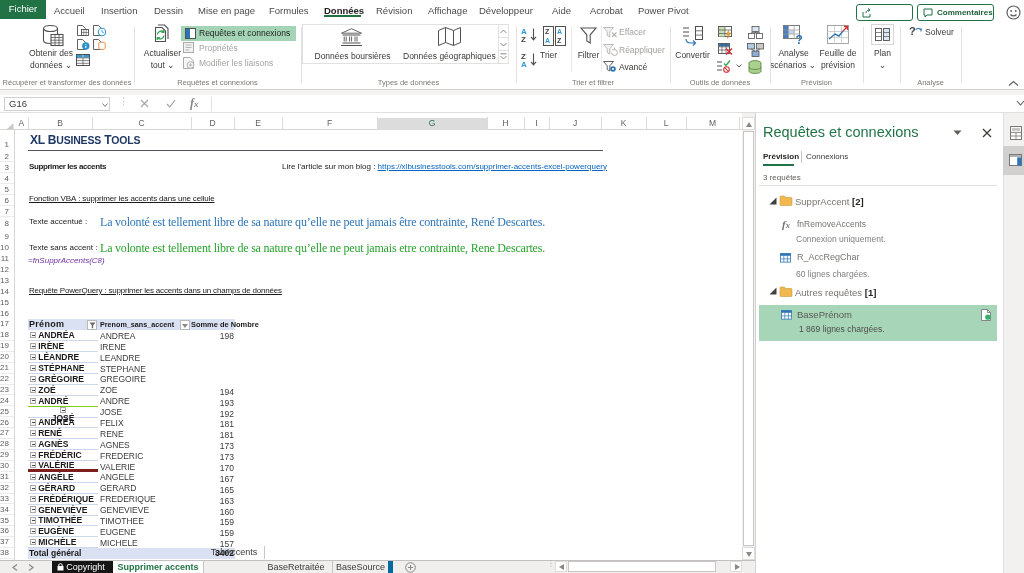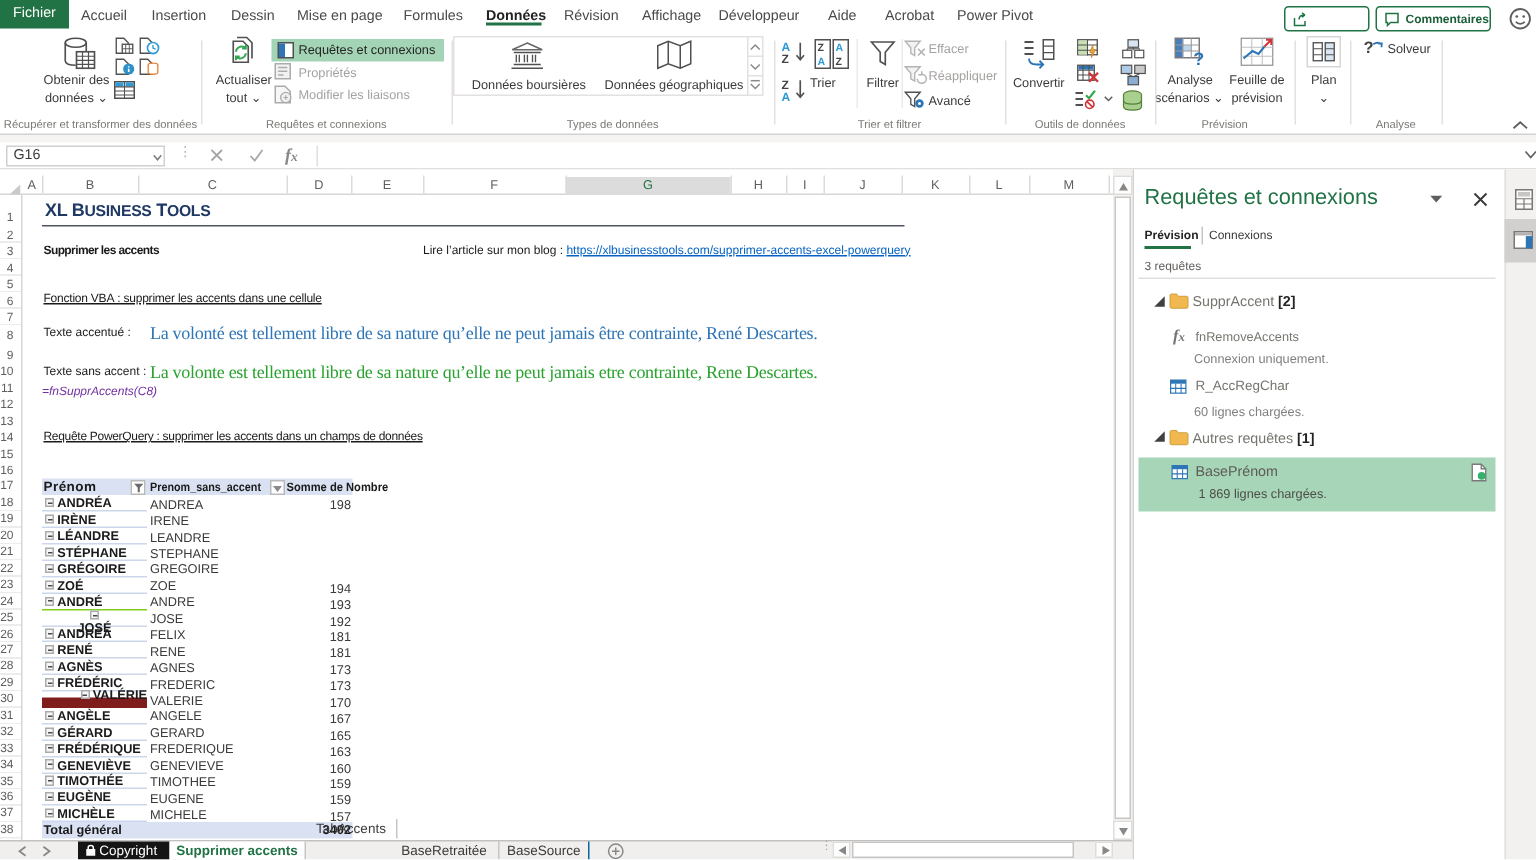--- a/index.html
+++ b/index.html
@@ -480,21 +480,21 @@
         <i></i>
       </span>
       <span class="pb">AGNÈS</span>
     </div>
 <div class="pr" style="border-bottom:1px solid #ccd7eb;">
       <span class="mbox">
         <i></i>
       </span>
       <span class="pb">FRÉDÉRIC</span>
     </div>
-<div class="pr" style="border-bottom:7px solid #7f1d1d;justify-content:flex-end;">
+<div class="pr" style="border-bottom:3px solid #7f1d1d;">
       <span class="mbox">
         <i></i>
       </span>
       <span class="pb">VALÉRIE</span>
     </div>
 <div class="pr" style="border-bottom:1px solid #ccd7eb;">
       <span class="mbox">
         <i></i>
       </span>
       <span class="pb">ANGÈLE</span>
@@ -603,21 +603,21 @@
     <path d="M1 0.5 L5 3.5 L1 6.5" fill="none" stroke="#8a8886" stroke-width="1.2"></path>
   </svg>
 <div class="abs" style="left:52px;top:560.5px;width:61px;height:12.5px;background:#151515;color:#fff;font-size:9px;line-height:12.5px;text-align:center;padding-left:6px;">Copyright</div>
 <svg style="left:57px;top:563px;" width="7" height="8" viewBox="0 0 7 8">
     <rect x="0.5" y="3" width="6" height="4.5" fill="#fff"></rect>
     <path d="M1.8 3 L1.8 2 Q1.8 0.7 3.5 0.7 Q5.2 0.7 5.2 2 L5.2 3" fill="none" stroke="#fff" stroke-width="1"></path>
   </svg>
 <div class="abs" style="left:113px;top:560.5px;width:91px;height:12.5px;background:#fff;color:#217346;font-weight:bold;font-size:9px;line-height:12.5px;text-align:center;border-right:1px solid #c8c6c4;">Supprimer accents</div>
 <div class="abs" style="left:204px;top:546px;width:61px;height:12.5px;color:#3b3a39;font-size:9px;line-height:12.5px;text-align:center;border-right:1px solid #c8c6c4;">TabAccents</div>
 <div class="abs" style="left:260px;top:560.5px;width:73px;height:12.5px;color:#3b3a39;font-size:9px;line-height:12.5px;text-align:center;border-right:1px solid #c8c6c4;">BaseRetraitée</div>
-<div class="abs" style="left:333px;top:560.5px;width:60px;height:12.5px;color:#3b3a39;font-size:9px;line-height:12.5px;text-align:center;border-right:1px solid #0369a1;">BaseSource</div>
+<div class="abs" style="left:333px;top:560.5px;width:60px;height:12.5px;color:#3b3a39;font-size:9px;line-height:12.5px;text-align:center;border-right:5px solid #0369a1;">BaseSource</div>
 <svg style="left:405px;top:561.5px;" width="11" height="11" viewBox="0 0 11 11">
     <circle cx="5.5" cy="5.5" r="4.8" fill="none" stroke="#8a8886" stroke-width="1"></circle>
     <path d="M5.5 3 L5.5 8 M3 5.5 L8 5.5" fill="none" stroke="#8a8886" stroke-width="1"></path>
   </svg>
 <div class="abs" style="left:547px;top:562px;width:3px;height:9px;color:#a8a6a4;font-size:8px;line-height:3px;">⋮</div>
 <div class="abs" style="left:555px;top:560.8px;width:12px;height:11.5px;background:#fdfdfd;border:1px solid #dfddda;"></div>
 <svg style="left:558.5px;top:563.5px;" width="5" height="6" viewBox="0 0 5 6">
     <path d="M5 0 L0 3 L5 6 Z" fill="#8a8886"></path>
   </svg>
 <div class="abs" style="left:568px;top:560.8px;width:148px;height:11.5px;background:#fff;border:1px solid #c8c6c4;"></div>

